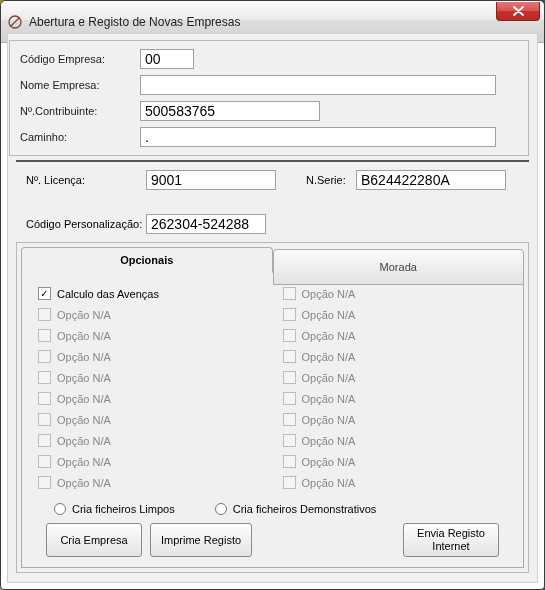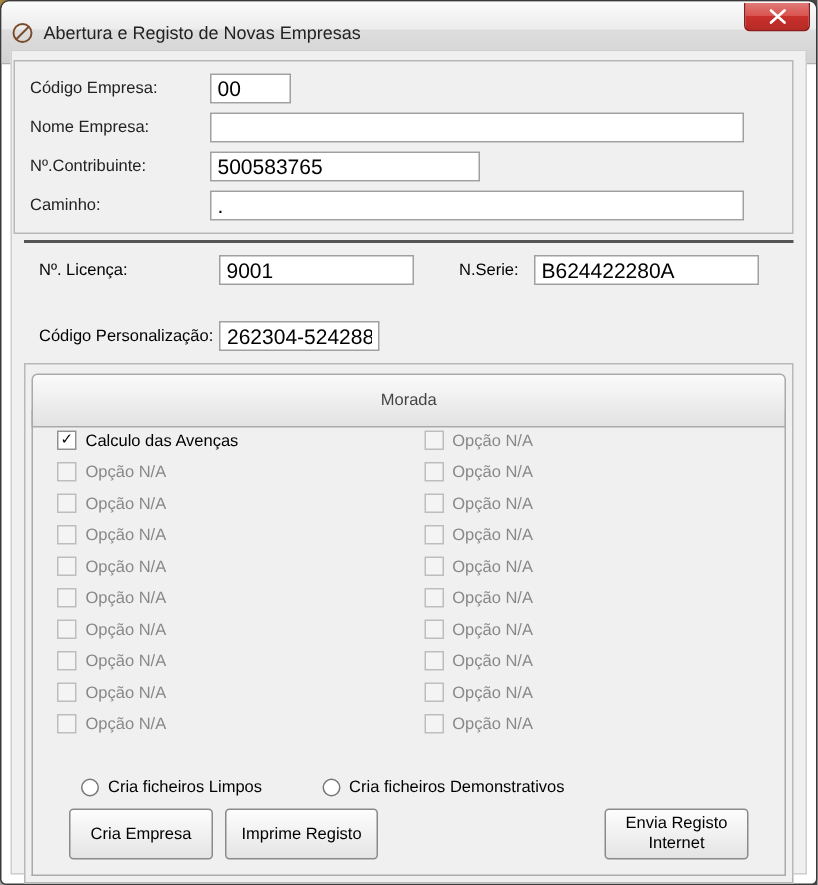--- a/index.html
+++ b/index.html
@@ -162,21 +162,21 @@
     border: 1px solid #919191;
     background: #fff;
     display:inline-flex; align-items:center; justify-content:center;
     font-size: 10px;
     line-height: 1;
   }
   .chk.disabled .chkbox { background:#f4f4f4; border-color:#bdbdbd; }
   .radio-row {
     display: flex;
     gap: 40px;
-    margin: 30px 8px 8px 16px;
+    margin: 14px 8px 8px 16px;
   }
   .radio {
     display: flex; align-items: center; gap: 6px;
     cursor: pointer;
   }
   .radio-dot {
     width: 12px; height: 12px;
     border: 1px solid #777;
     border-radius: 50%;
     background: #fff;
@@ -245,25 +245,28 @@
         <input type="text" style="width: 356px;" value=".">
       </div>
     </div>
 
     <div class="section2">
       <span>Nº. Licença:</span>
       <input type="text" style="width: 130px;" value="9001">
       <span>N.Serie:</span>
       <input type="text" style="width: 150px;" value="B624422280A">
       <span style="grid-column:1">Código Personalização:</span>
-      <input type="text" style="width: 107px;" value="262304-524288">
+      <input type="text" style="width: 120px;" value="262304-524288">
     </div>
 
     <div class="tabs-wrap">
       <div class="tab-strip">
+        <div class="tab active">
+          <span>Opcionais</span>
+        </div>
         <div class="tab inactive">
           <span>Morada</span>
         </div>
       </div>
       <div class="tab-body">
         <div class="check-grid" id="check-grid">
             <div class="chk enabled">
               <span class="chkbox">✓</span>
               <span>Calculo das Avenças</span>
             </div>

